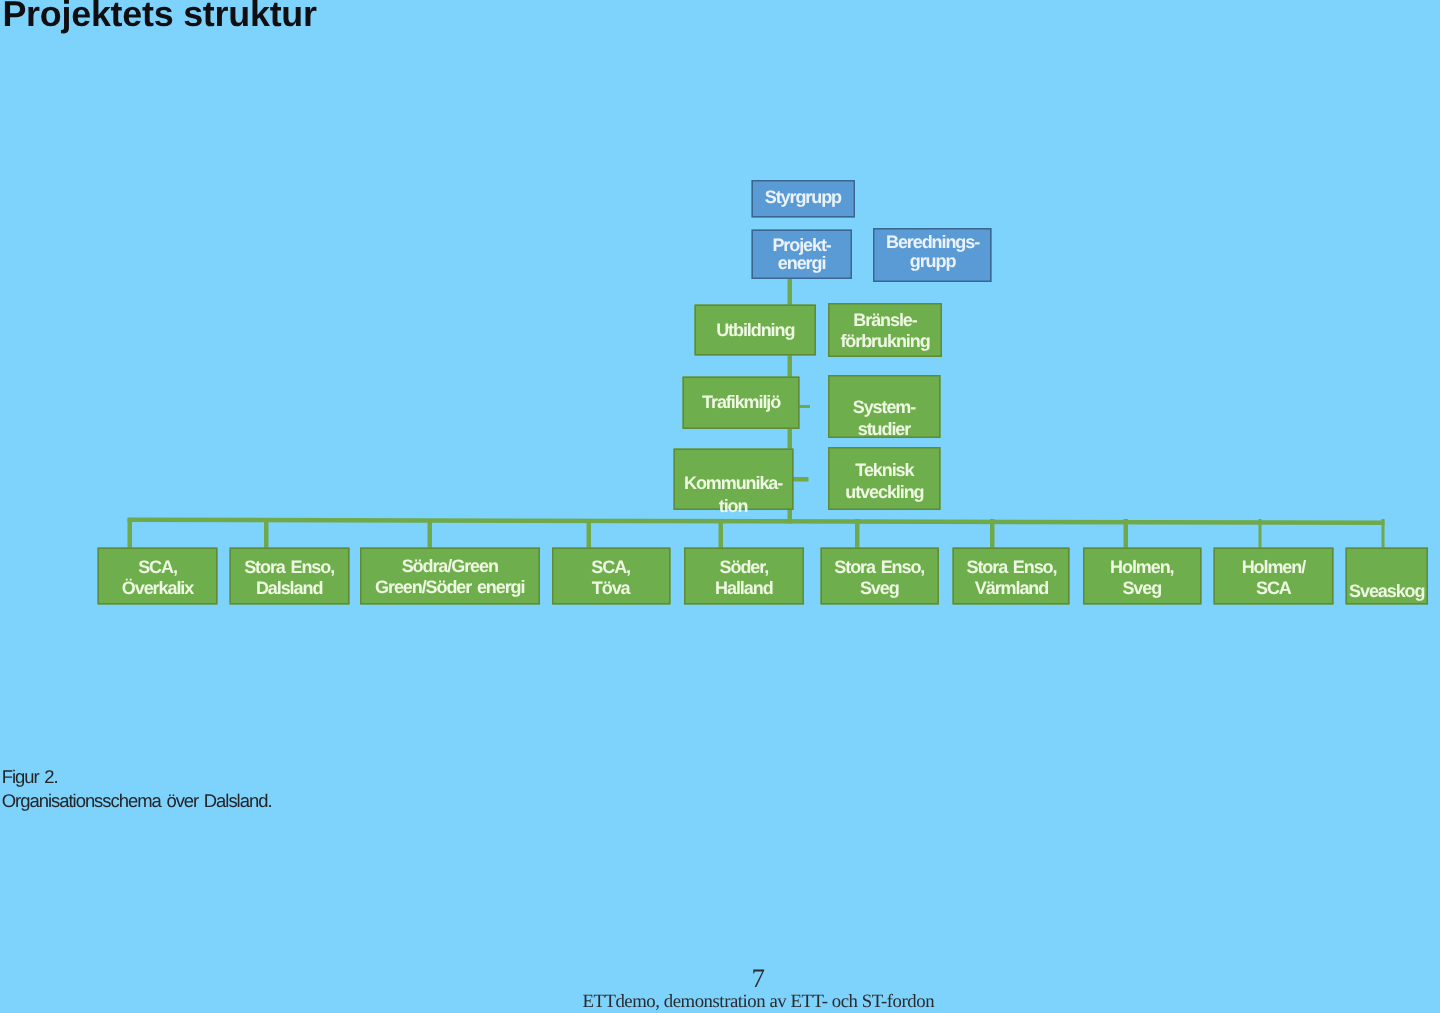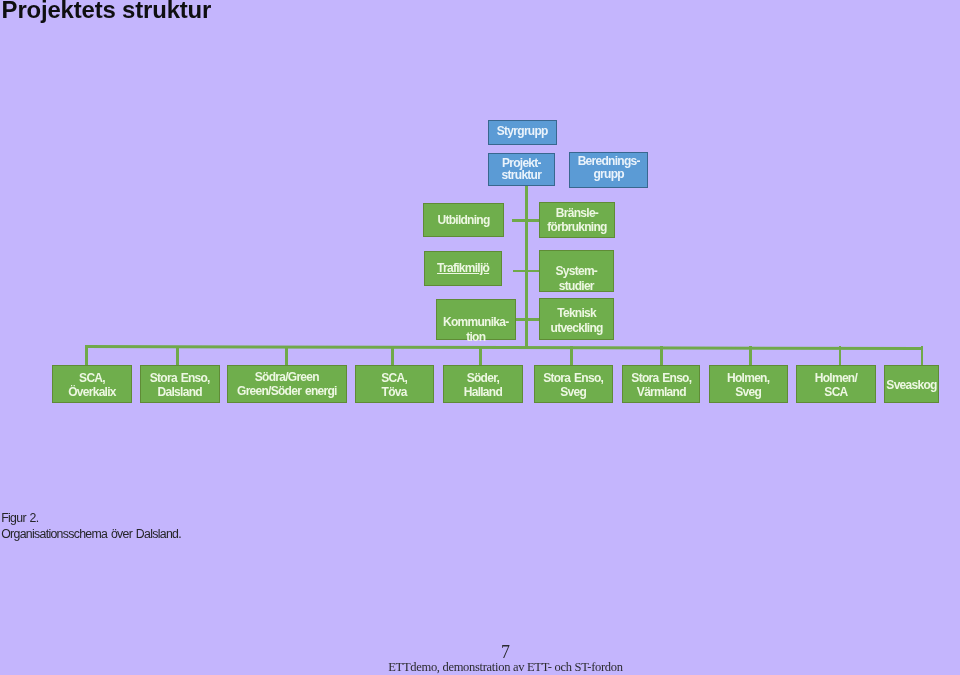--- a/index.html
+++ b/index.html
@@ -1,60 +1,60 @@
 <!DOCTYPE html>
 <html><head>
 <meta charset="utf-8">
 <title>Projektets struktur</title>
 <style>
   html,body{margin:0;padding:0;background:#ffffff;}
   body{width:960px;height:675px;position:relative;overflow:hidden;
        font-family:"Liberation Sans",sans-serif;-webkit-font-smoothing:antialiased;}
-  .page{position:absolute;left:0;top:0;width:960px;height:675px;background:#c4b5fd;}
+  .page{position:absolute;left:0;top:0;width:960px;height:675px;background:#7dd3fc;}
 
   #page-title{position:absolute;transform:translateZ(0);left:1.6px;top:-4px;font-size:23.9px;font-weight:bold;
               color:#0f0f11;letter-spacing:-0.15px;white-space:nowrap;}
 
   
   #diagram{position:absolute;left:0;top:0;width:960px;height:460px;}
 
   .node{position:absolute;box-sizing:border-box;display:flex;flex-direction:column;
         align-items:center;justify-content:center;text-align:center;
-        font-weight:bold;font-size:12px;letter-spacing:-0.72px;word-spacing:1.2px;white-space:pre-line;}
+        font-weight:bold;font-size:12px;letter-spacing:-0.72px;word-spacing:1.2px;white-space:pre-line;margin-left:13px;}
   .blue{background:#5b9bd5;border:1px solid #39678f;color:#eaf3fb;}
   .green{background:#6fae4c;border:1px solid #5f8b36;color:#edf7e2;}
   .node .txt{display:block;transform:translateZ(0);}
 
   .conn{position:absolute;background:#70a94a;}
 
   
   #n-styrgrupp      {left:488px; top:119.5px; width:68.5px; height:25.5px; line-height:12.4px;padding-bottom:2.6px;}
   #n-projektledning {left:487.8px;top:153.3px;width:67.2px; height:32.7px; line-height:11.6px;padding-top:0.4px;}
   #n-beredningsgrupp{left:569.2px;top:152.4px;width:79px;   height:35.6px; line-height:13.4px;padding-bottom:4px;}
 
   
-  #n-utbildning {left:423px;top:202.6px;width:81px;height:34.7px;line-height:14.6px;}
+  #n-utbildning {left:450px;top:202.6px;width:81px;height:34.7px;line-height:14.6px;}
   #n-bransle    {left:539px;  top:201.9px;width:76px;  height:35.9px;line-height:14.2px;padding-top:1.2px;}
-  #n-trafik     {left:424px;top:250.7px;width:78.2px;height:35.4px;line-height:14.6px;text-decoration:underline;}
+  #n-trafik     {left:442px;top:250.7px;width:78.2px;height:35.4px;line-height:14.6px;}
   #n-system     {left:539px;  top:250.4px;width:74.6px;height:41.4px;line-height:15px;padding-top:16px;}
   #n-kommun     {left:435.7px;top:299.3px;width:80.1px;height:40.6px;line-height:14.2px;padding-top:20px;}
   #n-teknisk    {left:539px;  top:298.2px;width:75.2px;height:41.5px;line-height:15px;padding-top:4.2px;}
 
   
   .p{top:365.1px;height:37.9px;line-height:14.5px;padding-top:2.6px;box-sizing:border-box;}
   #n-p1 {left:52px;  width:80px;}
   #n-p2 {left:140px; width:79.5px;}
   #n-p3 {left:226.8px;width:120.1px;line-height:13.6px;padding-top:1.6px;}
   #n-p4 {left:354.6px;width:79.1px;}
   #n-p5 {left:442.9px;width:80px;}
   #n-p6 {left:533.5px;width:79.4px;}
   #n-p7 {left:622.4px;width:77.9px;}
   #n-p8 {left:708.5px;width:79.4px;}
   #n-p9 {left:796.3px;width:79.3px;}
-  #n-p10{left:884px;  width:55px;}
+  #n-p10{left:884px;  width:55px;justify-content:flex-end;}
 
   
   #c-main-vert{left:525.3px;top:185.8px;width:3px;height:163px;}
 
   .stub{height:2.7px;}
   #c-stub1{left:512.4px;top:218.9px;width:28.9px;}
   #c-stub2{left:512.8px;top:269.6px;width:27.6px;}
   #c-stub3{left:514.6px;top:318.2px;width:24.7px;}
 
   #c-hbar{left:84.8px;top:344.9px;width:838px;height:2.9px;
@@ -94,21 +94,21 @@
     <div class="conn drop" id="c-d4"></div>
     <div class="conn drop" id="c-d5"></div>
     <div class="conn drop" id="c-d6"></div>
     <div class="conn drop" id="c-d7"></div>
     <div class="conn drop" id="c-d8"></div>
     <div class="conn drop" id="c-d9"></div>
     <div class="conn drop" id="c-d10"></div>
 
     <div class="node blue" id="n-styrgrupp"><span class="txt">Styrgrupp</span></div>
     <div class="node blue" id="n-projektledning"><span class="txt">Projekt-
-struktur</span></div>
+energi</span></div>
     <div class="node blue" id="n-beredningsgrupp"><span class="txt">Berednings-
 grupp</span></div>
 
     <div class="node green" id="n-utbildning"><span class="txt">Utbildning</span></div>
     <div class="node green" id="n-bransle"><span class="txt">Bränsle-
 förbrukning</span></div>
     <div class="node green" id="n-trafik"><span class="txt">Trafikmiljö</span></div>
     <div class="node green" id="n-system"><span class="txt">System-
 studier</span></div>
     <div class="node green" id="n-kommun"><span class="txt">Kommunika-

